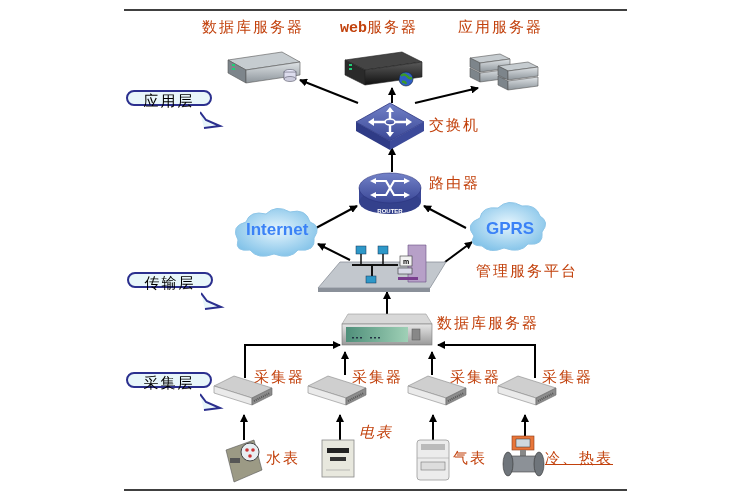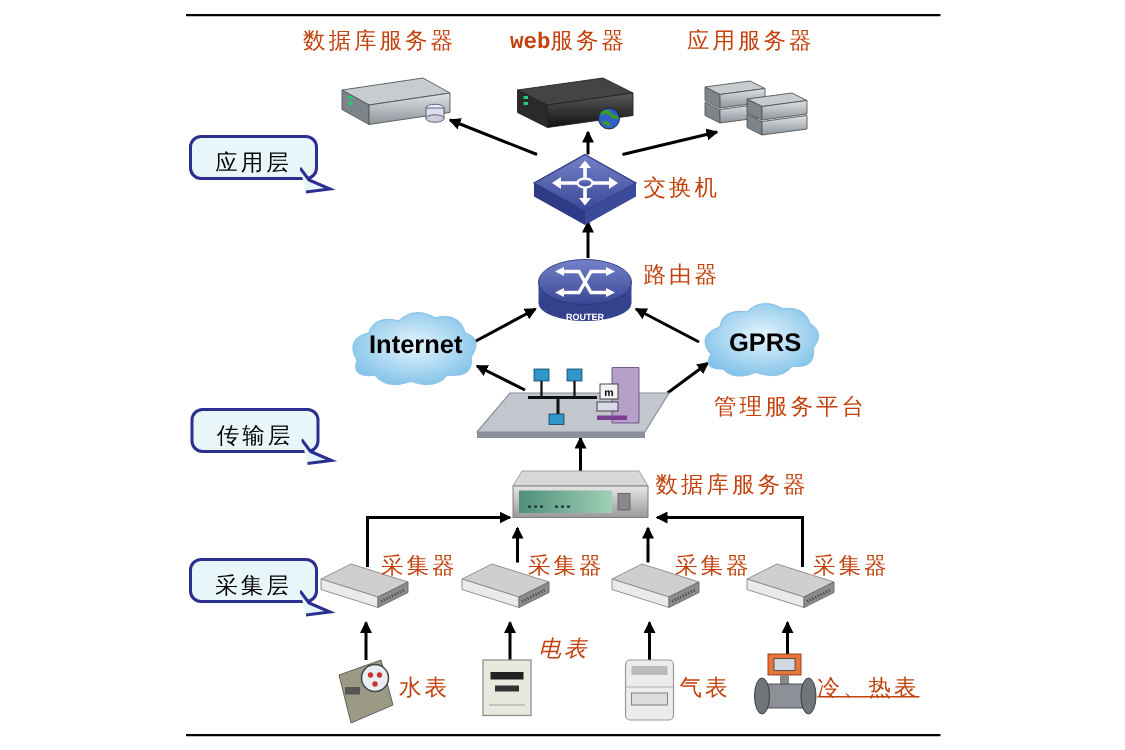--- a/index.html
+++ b/index.html
@@ -1,25 +1,25 @@
 <!DOCTYPE html>
 <html><head>
 <meta charset="utf-8">
 <style>
   html, body { margin: 0; padding: 0; background: #ffffff; }
   body { width: 750px; height: 500px; position: relative; overflow: hidden;
          font-family: "DejaVu Sans", sans-serif; }
   #stage { position: absolute; left: 0; top: 0; width: 750px; height: 500px; }
   .lbl { position: absolute; font-size: 15px; color: #c2410c; letter-spacing: 2px; white-space: nowrap; }
   .lbl-en { font-family: Liberation Mono, monospace; font-weight: bold; letter-spacing: 0; }
-  .callout { position: absolute; width: 86px; height: 30px; border: 2px solid #2b2f8e;
+  .callout { position: absolute; width: 86px; height: 16px; border: 2px solid #2b2f8e;
              border-radius: 8px; background: #e8f6fa; font-size: 15px; letter-spacing: 2px;
-             display: flex; align-items: flex-end; justify-content: center; box-sizing: border-box; }
+             display: flex; align-items: flex-start; justify-content: center; box-sizing: border-box; }
   .cloud-text { position: absolute; font-family: "Liberation Sans", sans-serif; font-weight: bold;
-                font-size: 17px; color: #000000; text-align: center; }
+                font-size: 17px; color: #3b82f6; text-align: center; }
 </style>
 </head>
 <body>
 
 <svg id="stage" viewBox="0 0 750 500" xmlns="http://www.w3.org/2000/svg">
   <defs>
     <marker id="ah" markerWidth="8" markerHeight="8" refX="7" refY="4" orient="auto" markerUnits="userSpaceOnUse">
       <path d="M0,0 L8,4 L0,8 Z" fill="#000"></path>
     </marker>
     <linearGradient id="srvGray" x1="0" y1="0" x2="0" y2="1">

